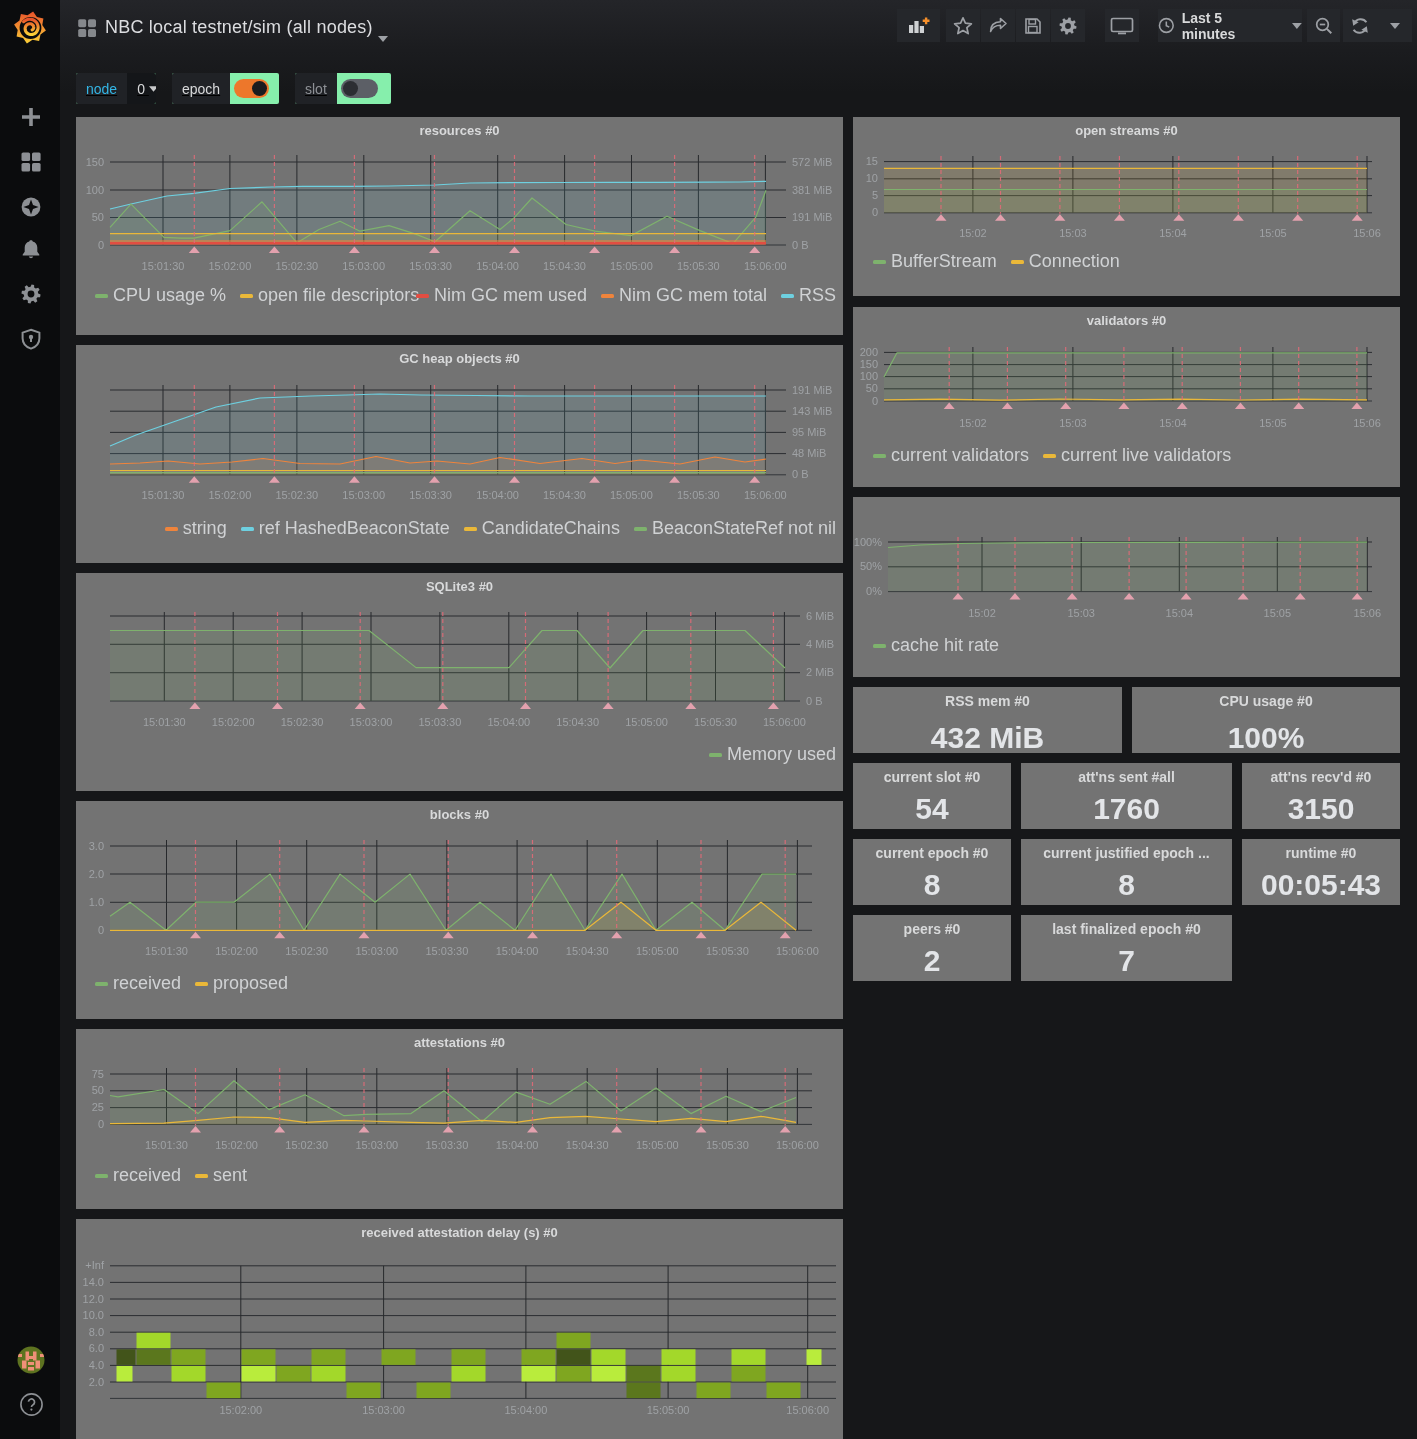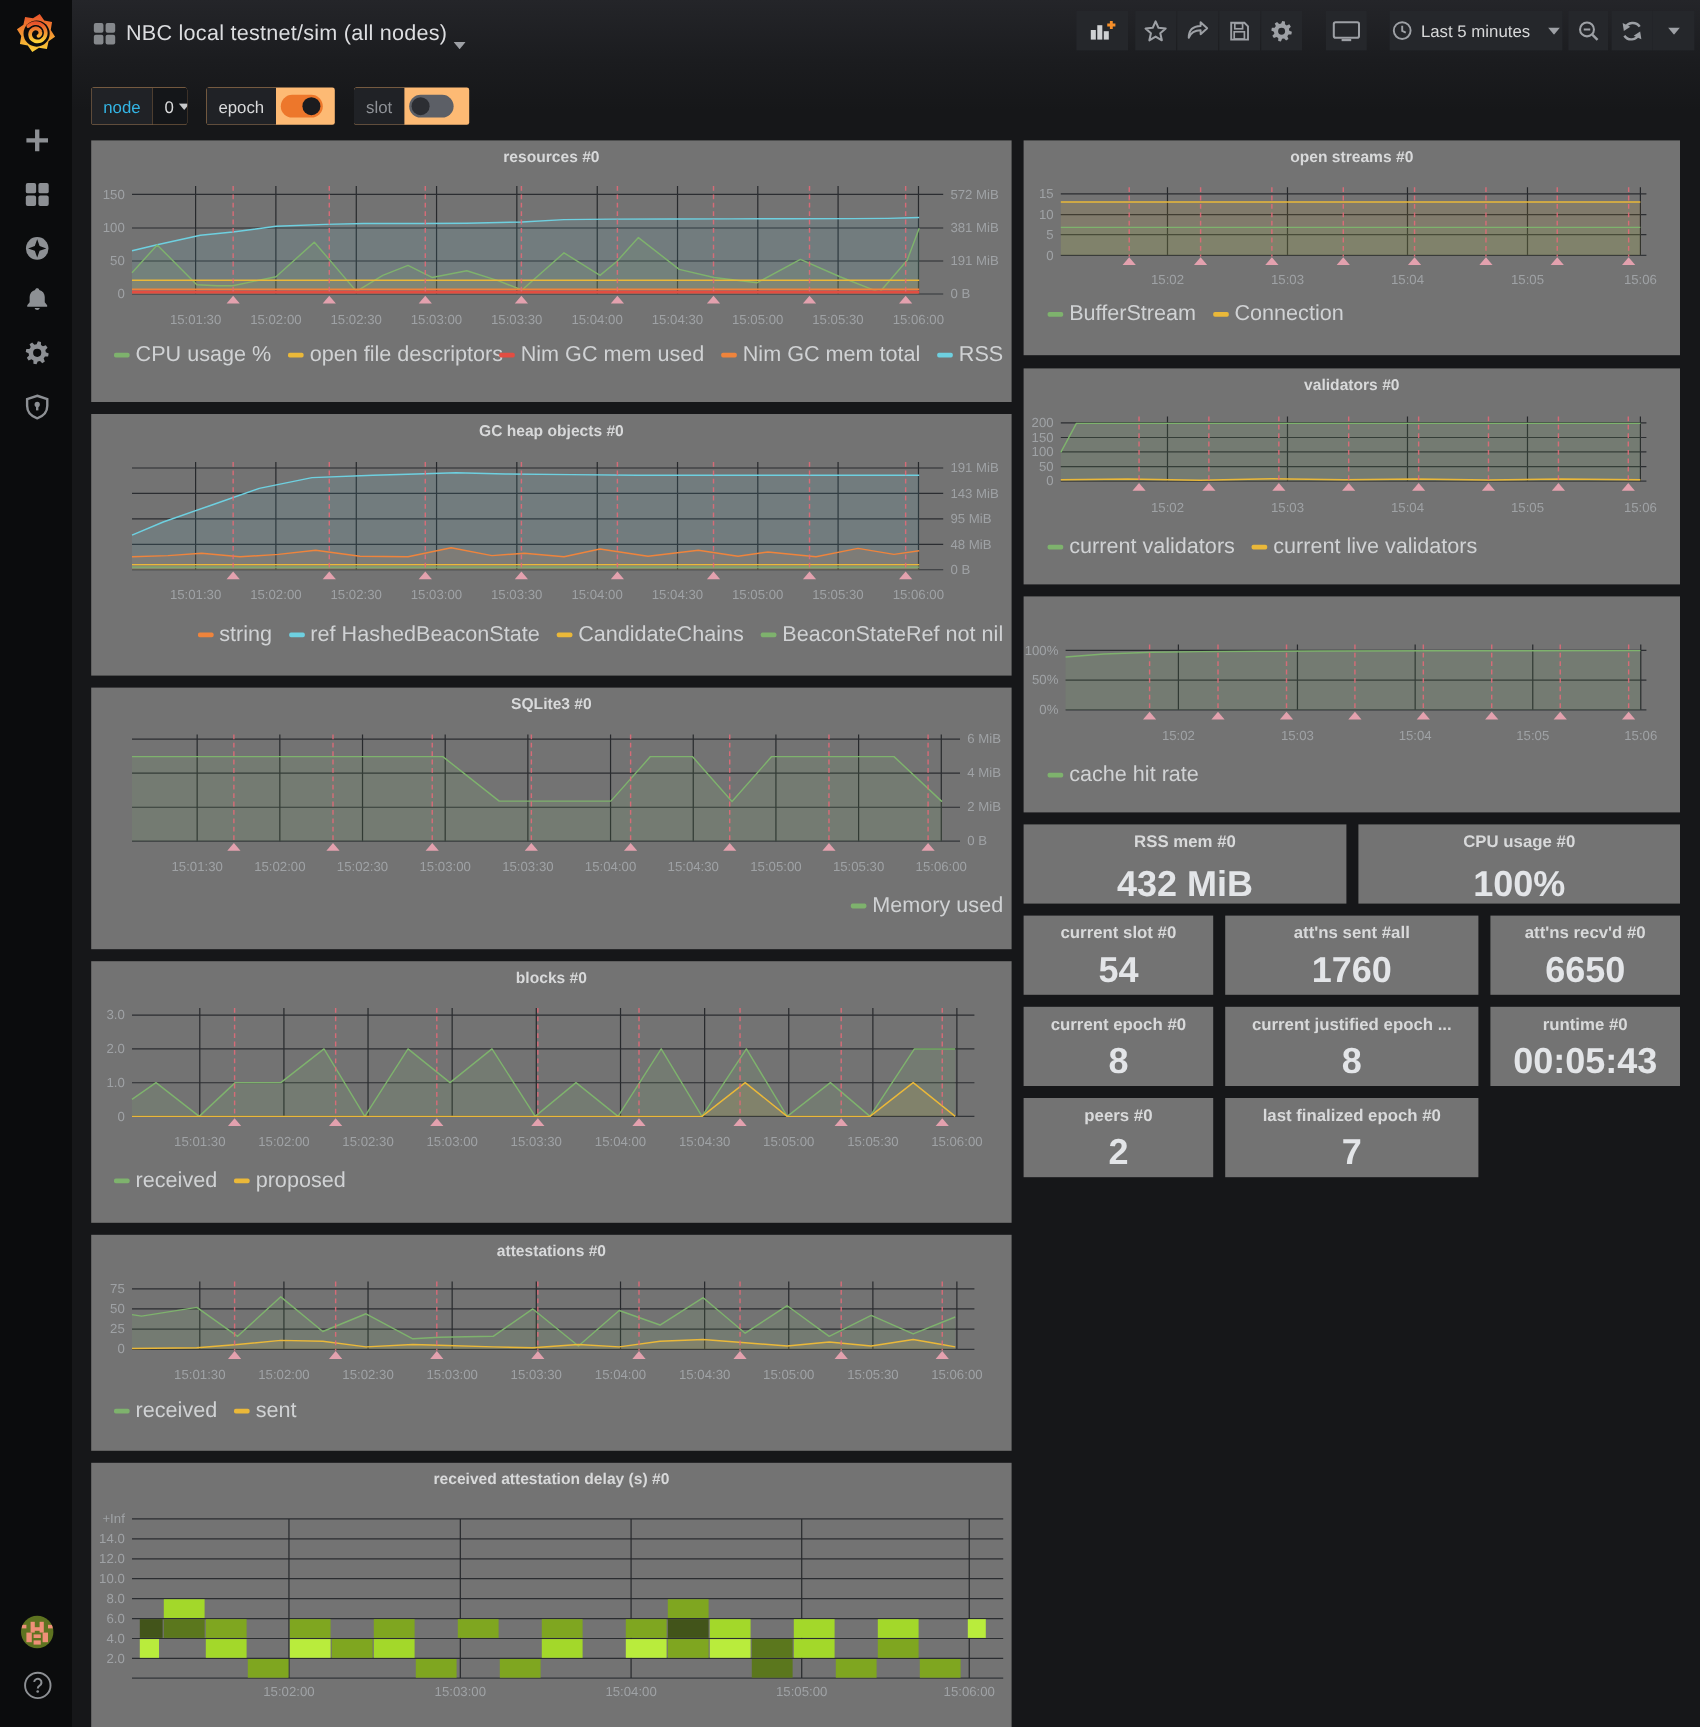--- a/index.html
+++ b/index.html
@@ -3,21 +3,21 @@
 * { margin:0; padding:0; box-sizing:border-box; }
 html,body { width:1417px; height:1439px; overflow:hidden; background:#161719;
   font-family:"Liberation Sans", sans-serif; }
 #sidebar { position:absolute; left:0; top:0; width:60px; height:1439px; background:#0b0c0d; z-index:5; }
 #navbar { position:absolute; left:0; top:0; width:1193px; height:55px; }
 #topgrad { position:absolute; left:0; top:0; width:1417px; height:92px; background:linear-gradient(180deg,#242529 0%,#1b1c1f 55%,#161719 100%); }
 #dashtitle { position:absolute; left:105px; top:17px; font-size:18px; color:#dcdde0; letter-spacing:0.2px; }
 #titlecaret { position:absolute; left:378px; top:28px; }
 .nbtn { position:absolute; top:9px; height:33px; background:#25272b; display:flex; align-items:center; justify-content:center; }
 #submenu { position:absolute; left:0; top:55px; width:1417px; height:60px; }
-.varbox { position:absolute; top:18px; height:31px; background:#fdba74; border-radius:2px; display:flex; align-items:stretch; overflow:hidden; }
+.varbox { position:absolute; top:18px; height:31px; background:#86efac; border-radius:2px; display:flex; align-items:stretch; overflow:hidden;text-decoration:underline; }
 .varlabel { display:flex; align-items:center; padding:0 10px; font-size:14px; background:#202226; }
 .varval { display:flex; align-items:center; padding:0 10px; font-size:14px; color:#d8d9da; background:#141619; }
 .toggle { position:relative; width:37px; height:19px; border-radius:10px; margin:6px 10px 6px 4px; align-self:center; }
 .toggle.on { background:linear-gradient(90deg,#d44a3a,#f6921e); background:#ed772b; }
 .toggle.off { background:#5c5f66; }
 .knob { position:absolute; top:2px; width:15px; height:15px; border-radius:50%; background:#1b1c1f; }
 .toggle.on .knob { right:2.5px; }
 .toggle.off .knob { left:2.5px; background:#2c2e33; }
 .panel { position:absolute; background:#737373; }
 .ptitle { position:absolute; top:6px; left:0; right:0; text-align:center; font-size:13px; font-weight:600; color:#d8d9da; }
@@ -136,21 +136,21 @@
         <path d="M10.52,1.42 L12.81,1.87 L12.80,4.24 L14.25,5.21 L16.43,4.29 L17.73,6.24 L16.05,7.91 L16.39,9.62 L18.58,10.52 L18.13,12.81 L15.76,12.80 L14.79,14.25 L15.71,16.43 L13.76,17.73 L12.09,16.05 L10.38,16.39 L9.48,18.58 L7.19,18.13 L7.20,15.76 L5.75,14.79 L3.57,15.71 L2.27,13.76 L3.95,12.09 L3.61,10.38 L1.42,9.48 L1.87,7.19 L4.24,7.20 L5.21,5.75 L4.29,3.57 L6.24,2.27 L7.91,3.95 L9.62,3.61 Z M12.90,10.00 A2.90,2.90 0 1 0 7.10,10.00 A2.90,2.90 0 1 0 12.90,10.00 Z" fill="#9da0a5" fill-rule="evenodd"></path>
       </svg>
     </div>
   <div class="nbtn" style="left:1105px;width:34px">
       <svg width="24" height="20" viewBox="0 0 24 20" style="">
         <rect x="1.5" y="2.5" width="21" height="13" rx="1.5" fill="none" stroke="#9da0a5" stroke-width="1.7"></rect>
         <rect x="8" y="16.5" width="8" height="1.8" fill="#9da0a5"></rect>
       </svg>
     </div>
   <div class="nbtn" style="left:1158px;width:144px">
-      <span style="display:flex;align-items:center;gap:7px;color:#d8d9da;font-size:14px;font-weight:400"><svg width="17" height="17" viewBox="0 0 17 17" style="">
+      <span style="display:flex;align-items:center;gap:7px;color:#d8d9da;font-size:14px;font-weight:700"><svg width="17" height="17" viewBox="0 0 17 17" style="">
           <circle cx="8.5" cy="8.5" r="7" fill="none" stroke="#9da0a5" stroke-width="1.6"></circle>
           <path d="M8.5 4.5 V8.7 L11.5 10.2" fill="none" stroke="#9da0a5" stroke-width="1.6"></path>
         </svg>Last 5 minutes&nbsp;&nbsp;<svg width="10" height="6" viewBox="0 0 10 6">
           <polygon points="0,0 10,0 5,6" fill="#9da0a5"></polygon>
         </svg></span>
     </div>
   <div class="nbtn" style="left:1307px;width:33px">
       <svg width="20" height="20" viewBox="0 0 20 20" style="">
         <circle cx="8.5" cy="8.5" r="5.8" fill="none" stroke="#9da0a5" stroke-width="1.7"></circle>
         <line x1="5.8" y1="8.5" x2="11.2" y2="8.5" stroke="#9da0a5" stroke-width="1.7"></line>
@@ -710,21 +710,21 @@
 <div class="panel" style="left:853px;top:763px;width:158px;height:66px">
     <div class="stitle">current slot #0</div>
     <div class="sval" style="top:29px">54</div>
   </div>
 <div class="panel" style="left:1021px;top:763px;width:211px;height:66px">
     <div class="stitle">att'ns sent #all</div>
     <div class="sval" style="top:29px">1760</div>
   </div>
 <div class="panel" style="left:1242px;top:763px;width:158px;height:66px">
     <div class="stitle">att'ns recv'd #0</div>
-    <div class="sval" style="top:29px">6650</div>
+    <div class="sval" style="top:29px">3150</div>
   </div>
 <div class="panel" style="left:853px;top:839px;width:158px;height:66px">
     <div class="stitle">current epoch #0</div>
     <div class="sval" style="top:29px">8</div>
   </div>
 <div class="panel" style="left:1021px;top:839px;width:211px;height:66px">
     <div class="stitle">current justified epoch ...</div>
     <div class="sval" style="top:29px">8</div>
   </div>
 <div class="panel" style="left:1242px;top:839px;width:158px;height:66px">

